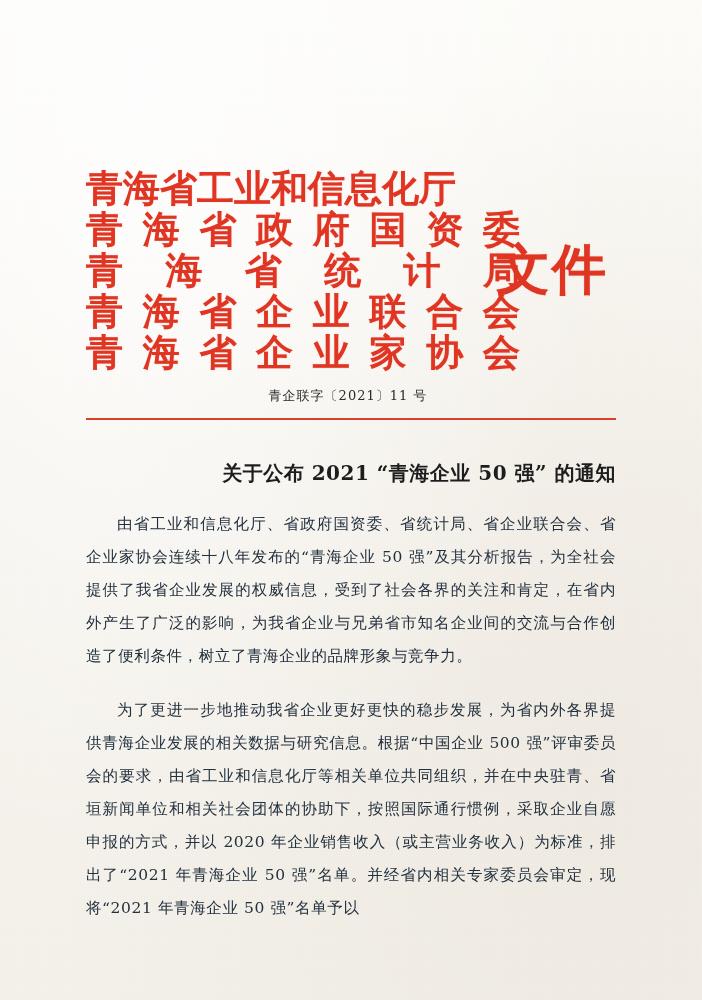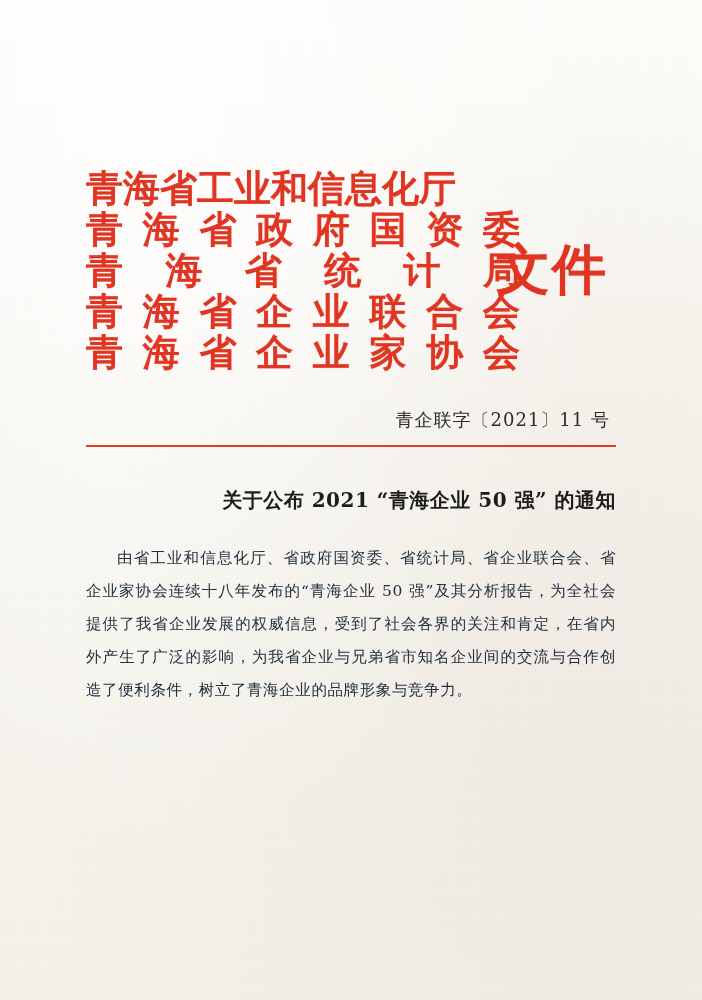--- a/index.html
+++ b/index.html
@@ -74,25 +74,25 @@
     color: #e03522;
     font-family: "DejaVu Serif", serif;
     font-weight: bold;
     font-size: 54px;
     line-height: 54px;
     letter-spacing: 2px;
     text-shadow: 0 0 1px rgba(224,53,34,0.45);
   }
 
   .docnum {
-    margin-top: 30px;
-    text-align: right;
+    margin-top: 9px;
+    text-align: center;
     color: #2b2b2b;
     font-family: "DejaVu Serif", serif;
-    font-size: 18px;
+    font-size: 13px;
     letter-spacing: 1px;
     padding-right: 6px;
   }
   .redrule {
     margin: 13px 0 0 0;
     height: 2px;
     background: #d8402b;
     width: 100%;
   }
 
@@ -108,21 +108,21 @@
 
   .salutation {
     margin-top: 36px;
     color: #23313f;
     font-family: "DejaVu Serif", serif;
     font-size: 15.5px;
     letter-spacing: .6px;
   }
 
   .para {
-    margin-top: 28px;
+    margin-top: 21px;
     color: #23313f;
     font-family: "DejaVu Serif", serif;
     font-size: 15.5px;
     line-height: 33px;
     letter-spacing: .6px;
     text-align: justify;
     text-indent: 2em;
     text-justify: inter-ideograph;
   }
 </style>
@@ -181,15 +181,16 @@
     </div>
 
     <div class="docnum">青企联字〔2021〕11 号</div>
 
     <div class="redrule"></div>
 
     <div class="doctitle">关于公布 2021 “青海企业 50 强” 的通知</div>
 
 
     <div class="para">由省工业和信息化厅、省政府国资委、省统计局、省企业联合会、省企业家协会连续十八年发布的“青海企业 50 强”及其分析报告，为全社会提供了我省企业发展的权威信息，受到了社会各界的关注和肯定，在省内外产生了广泛的影响，为我省企业与兄弟省市知名企业间的交流与合作创造了便利条件，树立了青海企业的品牌形象与竞争力。</div>
+    <div class="para">为了更进一步地推动我省企业更好更快的稳步发展，为省内外各界提供青海企业发展的相关数据与研究信息。根据“中国企业 500 强”评审委员会的要求，由省工业和信息化厅等相关单位共同组织，并在中央驻青、省垣新闻单位和相关社会团体的协助下，按照国际通行惯例，采取企业自愿申报的方式，并以 2020 年企业销售收入（或主营业务收入）为标准，排出了“2021 年青海企业 50 强”名单。并经省内相关专家委员会审定，现将“2021 年青海企业 50 强”名单予以</div>
 
   </div>
 </div>
 
 </body></html>

